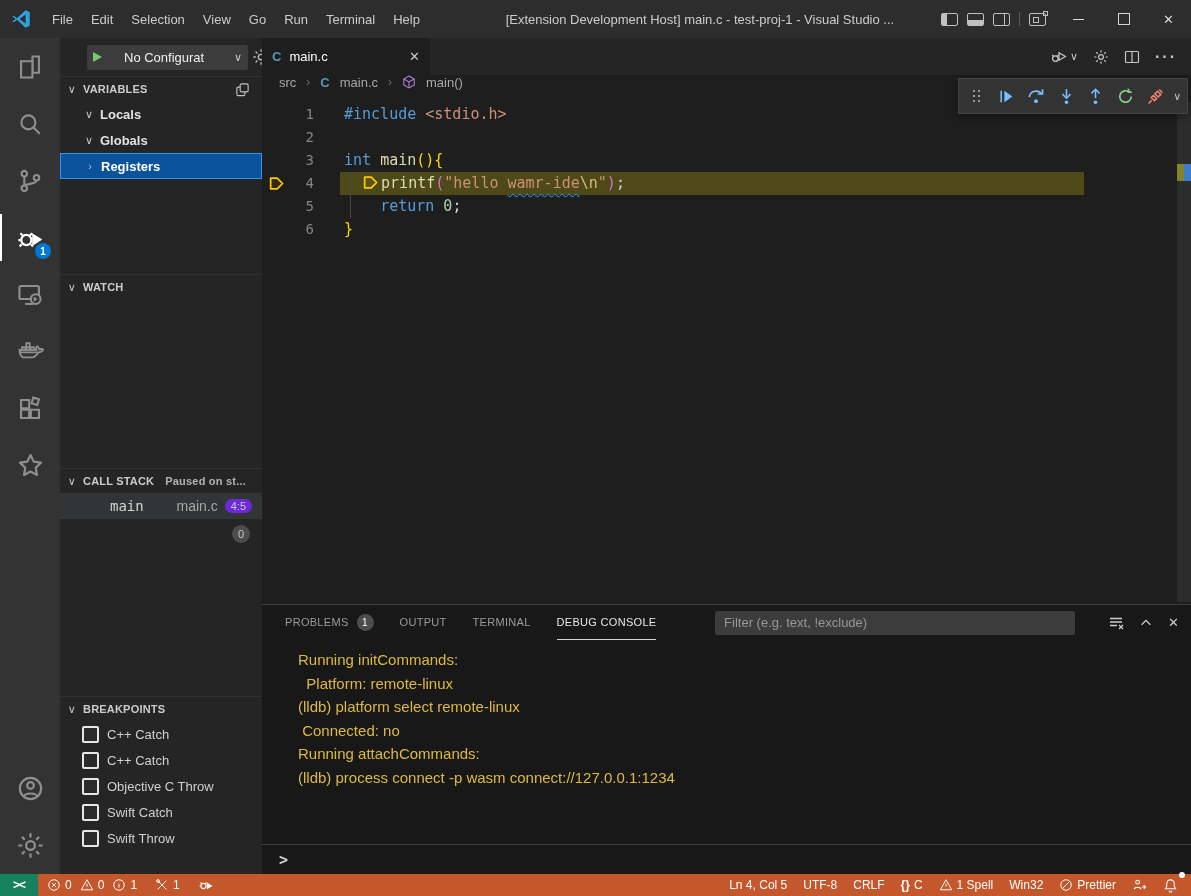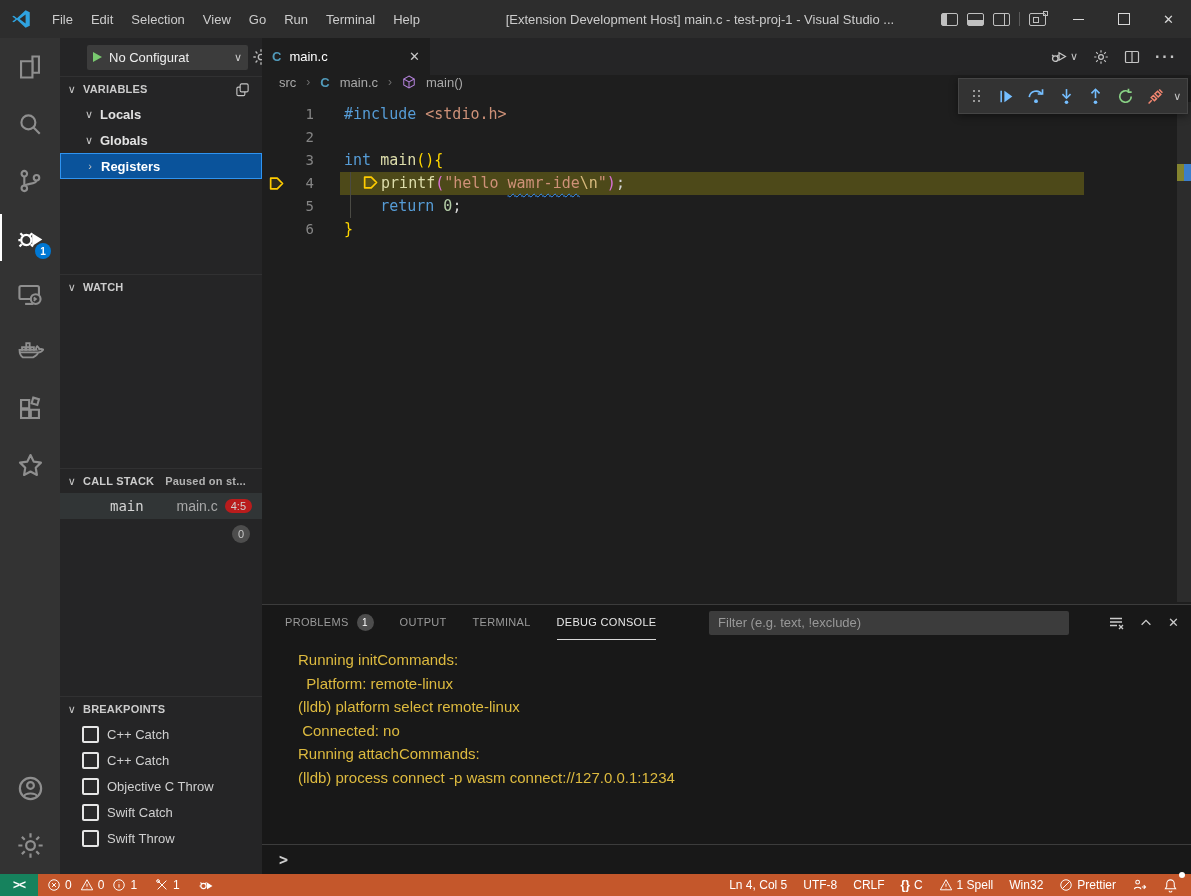--- a/index.html
+++ b/index.html
@@ -37,36 +37,36 @@
   .act-item.active svg{stroke:#ffffff}
   .act-item.active::before{content:'';position:absolute;left:0;top:5px;bottom:5px;width:2px;background:#ffffff}
   .act-badge{position:absolute;right:9px;bottom:7px;min-width:16px;height:16px;border-radius:50%;
              background:#0078d4;color:#fff;font-size:10px;display:flex;align-items:center;justify-content:center;font-weight:bold}
   .act-spacer{margin-top:auto}
 
   
   .sidebar{width:202px;background:#252526;flex:none;display:flex;flex-direction:column;font-size:13px;overflow:hidden;position:relative}
   .launch-row{height:38px;flex:none;display:flex;align-items:center;padding-left:27px}
   .launch-dd{flex:1;height:25px;background:#3c3c3c;border-radius:2px;display:flex;align-items:center;
-             gap:7px;padding:0 6px;color:#efefef;overflow:hidden;white-space:nowrap}
+             gap:22px;padding:0 6px;color:#efefef;overflow:hidden;white-space:nowrap}
   .play-tri{width:0;height:0;border-left:9px solid #79c96f;border-top:5.5px solid transparent;border-bottom:5.5px solid transparent;flex:none}
   .dd-chev{margin-left:auto;color:#cccccc;font-size:11px}
   .launch-gear{flex:none;width:26px;margin-right:-12px;display:flex;justify-content:center}
   .sec{display:flex;flex-direction:column;flex:none;border-top:1px solid #313132}
   .sec-h{height:24px;display:flex;align-items:center;gap:3px;padding:0 8px 0 4px;font-size:11px;font-weight:bold;color:#cccccc;letter-spacing:.2px}
   .sec-h .chev{width:16px;text-align:center;font-size:11px;color:#c5c5c5;font-weight:normal}
   .sec-h .sec-desc{margin-left:8px;color:#b3b3b3;font-size:11px;white-space:nowrap;overflow:hidden}
   .sec-h .h-act{margin-left:auto;padding-right:4px}
   .tree-row{height:26px;display:flex;align-items:center;gap:3px;padding-left:21px;font-weight:bold;color:#e2e2e2;box-sizing:border-box}
   .tree-row .chev{width:16px;text-align:center;font-size:11px;font-weight:normal;color:#c5c5c5}
   .tree-row.selected{background:#0a539b;border:1px solid #2f94f1;color:#ffffff}
   .stack-row{height:26px;display:flex;align-items:center;background:#313536;padding:0 10px 0 50px;
              font-family:"DejaVu Sans Mono",monospace;font-size:14px;color:#d4d4d4}
   .stack-file{margin-left:auto;font-family:"Liberation Sans",sans-serif;color:#a8a8a8;display:flex;align-items:center;gap:7px}
-  .badge-pill{background:#b91c1c;color:#cfcfcf;border-radius:9px;padding:1px 6px;font-size:11px;font-family:"Liberation Sans",sans-serif}
+  .badge-pill{background:#6d28d9;color:#cfcfcf;border-radius:9px;padding:1px 6px;font-size:11px;font-family:"Liberation Sans",sans-serif}
   .thread-badge-row{height:30px;display:flex;justify-content:flex-end;align-items:center;padding-right:12px}
   .circle-badge{width:18px;height:18px;border-radius:50%;background:#4d4d4d;color:#c7c7c7;font-size:11px;display:flex;align-items:center;justify-content:center}
   .bp-row{height:26px;display:flex;align-items:center;gap:8px;padding-left:22px;color:#d0d0d0}
   .bp-check{width:13px;height:13px;border:2px solid #e6e6e6;background:#2a2a2b;border-radius:2px;flex:none}
 
   
   .editor-col{flex:1;display:flex;flex-direction:column;background:#1e1e1e;position:relative;min-width:0}
   .tabbar{height:37px;flex:none;background:#252526;display:flex;align-items:stretch}
   .tab{width:148px;background:#1e1e1e;display:flex;align-items:center;gap:8px;padding:0 10px;font-size:13px;color:#ffffff}
   .lang-c{color:#519aba;font-weight:bold;font-size:13px}
@@ -97,21 +97,21 @@
           border:1px solid #454545;box-shadow:0 2px 8px rgba(0,0,0,.45);display:flex;align-items:center;
           justify-content:space-evenly;z-index:9}
   .dbtn{width:24px;height:24px;display:flex;align-items:center;justify-content:center}
   .grip{width:8px;height:12px;position:relative}
   .grip::before{content:'';position:absolute;left:0;top:0;width:2px;height:2px;background:#9a9a9a;
         box-shadow:5px 0 #9a9a9a,0 5px #9a9a9a,5px 5px #9a9a9a,0 10px #9a9a9a,5px 10px #9a9a9a}
   .dchev{color:#c5c5c5;font-size:11px}
 
   
   .panel{height:269px;flex:none;background:#181818;border-top:1px solid #3c3c3c;display:flex;flex-direction:column}
-  .panel-h{height:35px;flex:none;display:flex;align-items:center;padding:0 12px 0 23px;gap:26px}
+  .panel-h{height:35px;flex:none;display:flex;align-items:center;padding:0 12px 0 23px;gap:20px}
   .ptab{height:100%;display:flex;align-items:center;gap:8px;font-size:11px;color:#9a9a9a;letter-spacing:.3px;
         border-bottom:1px solid transparent;box-sizing:border-box;white-space:nowrap}
   .ptab.active{color:#e7e7e7;border-bottom-color:#d7d7d7}
   .pbadge{width:17px;height:17px;border-radius:50%;background:#4d4d4d;color:#ffffff;font-size:10px;
           display:flex;align-items:center;justify-content:center}
   .filter{margin-left:auto;width:342px;height:24px;background:#3c3c3c;border:none;outline:none;color:#cccccc;
           font-size:13px;padding:0 9px;border-radius:2px;font-family:"Liberation Sans",sans-serif}
   .filter::placeholder{color:#989898}
   .panel-icons{display:flex;align-items:center;gap:15px;margin-left:13px;color:#cccccc}
   .console{flex:1;padding:8px 0 0 36px;font-family:Liberation Sans, sans-serif;font-size:15px;line-height:23.5px;overflow:hidden}

